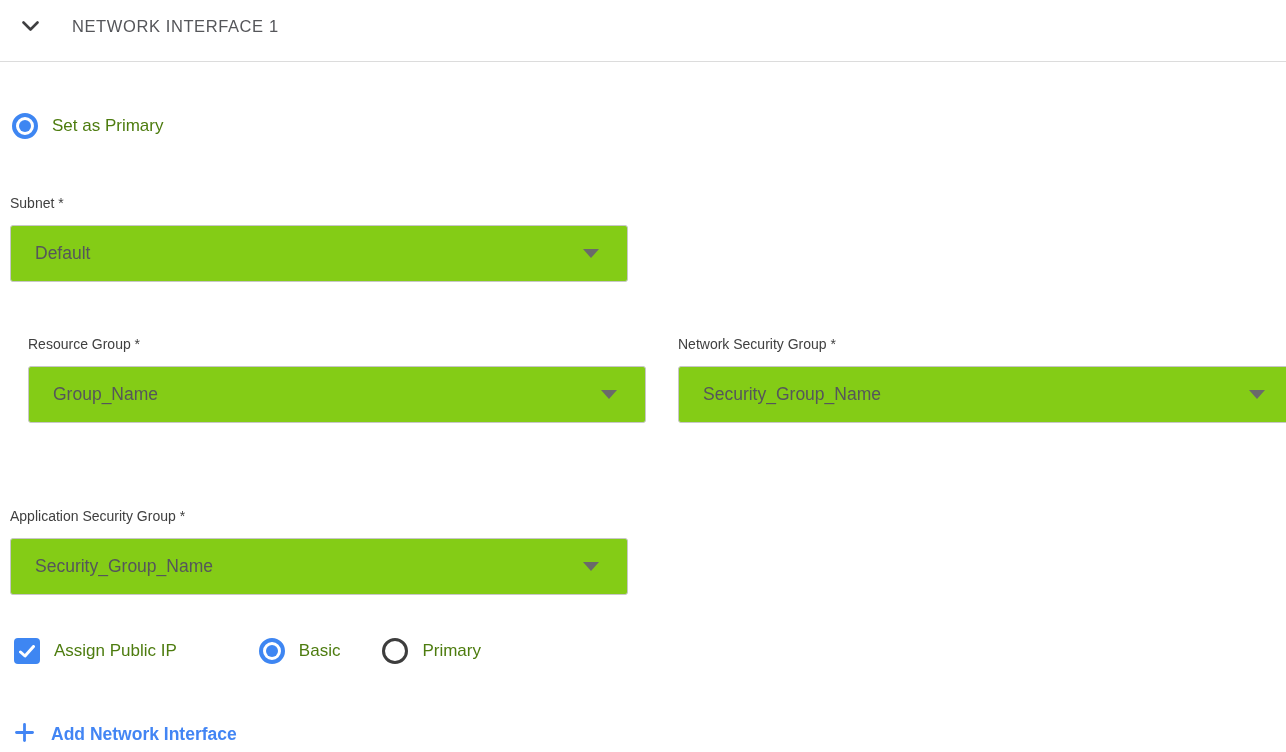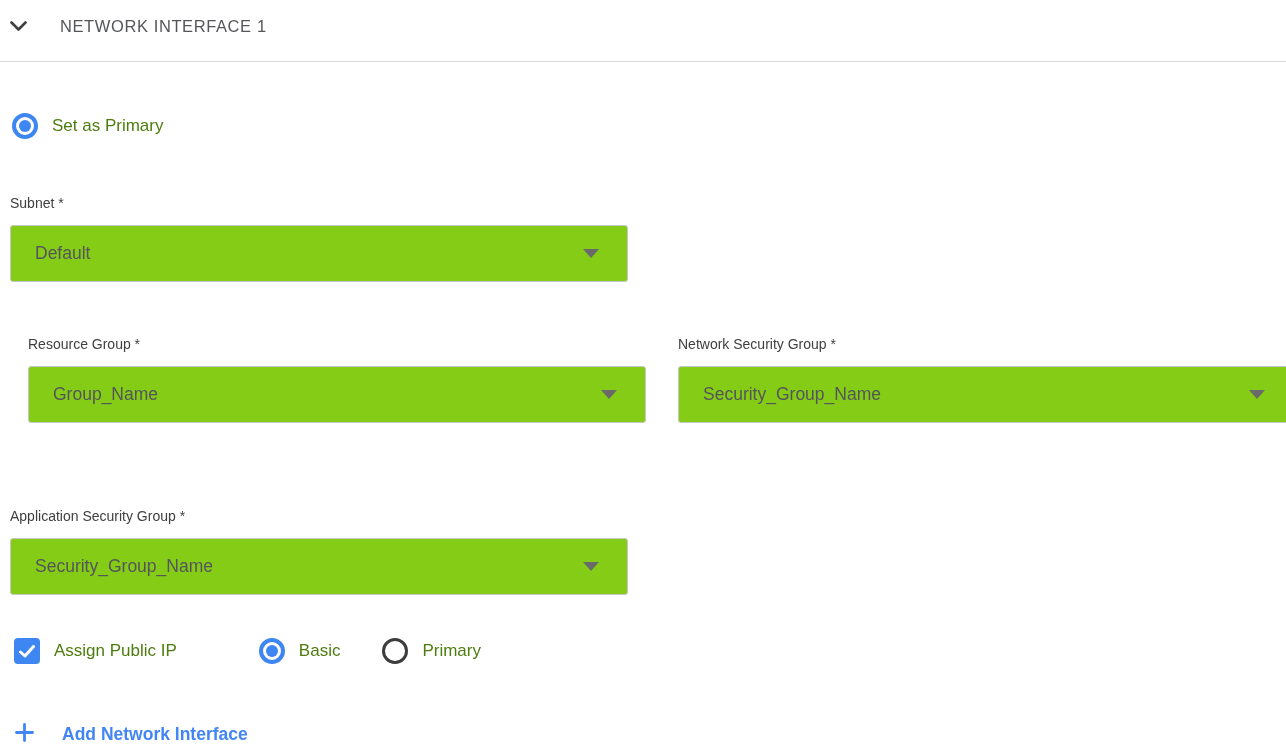--- a/index.html
+++ b/index.html
@@ -2,21 +2,21 @@
 <html><head>
 <meta charset="utf-8">
 <style>
   * { margin: 0; padding: 0; box-sizing: border-box; }
   html, body { width: 1286px; height: 752px; background: #ffffff; overflow: hidden; }
   body { font-family: "Liberation Sans", "DejaVu Sans", sans-serif; color: #55565b; }
 
   .page { width: 1286px; height: 752px; position: relative; }
 
   
-  .header-row { display: flex; align-items: center; padding: 14px 0 0 10px; height: 38px; cursor: pointer; }
+  .header-row { display: flex; align-items: center; padding: 14px 0 0 22px; height: 38px; cursor: pointer; }
   .chevron { width: 18px; display: flex; align-items: center; }
   .header-title { margin-left: 32px; font-size: 16.5px; letter-spacing: 0.6px; color: #55565a; }
   .divider { border-bottom: 1px solid #dcdcdc; margin-top: 23px; }
 
   
   .radio-outer { width: 26px; height: 26px; border-radius: 50%; flex: 0 0 auto;
                  display: flex; align-items: center; justify-content: center; background: #fff; }
   .radio-selected { border: 4px solid #3e86f2; }
   .radio-selected .radio-dot { width: 12px; height: 12px; border-radius: 50%; background: #3e86f2; }
   .radio-unselected { border: 3px solid #3d3d3d; }
@@ -42,21 +42,21 @@
   .two-col { margin-top: 54px; margin-left: 28px; display: flex; gap: 32px; }
   .two-col .field { margin-left: 0; }
   .two-col .col-right .dropdown { width: 616px; }
   .asg-field { margin-top: 85px; }
 
   .options-row { margin-top: 43px; margin-left: 14px; display: flex; align-items: center; }
   .opt-group { display: flex; align-items: center; gap: 14px; cursor: pointer; }
   .gap-basic { margin-left: 82px; }
   .gap-standard { margin-left: 42px; }
 
-  .add-link-row { margin-top: 59px; margin-left: 15px; display: flex; align-items: center; gap: 28px;
+  .add-link-row { margin-top: 59px; margin-left: 15px; display: flex; align-items: center; gap: 17px;
                   cursor: pointer; width: max-content; }
   .add-link-label { font-size: 17.5px; font-weight: bold; color: #4285f4; }
 </style>
 </head>
 <body>
 
 <div class="page">
 
   <div class="header-row">
     <span class="chevron">

